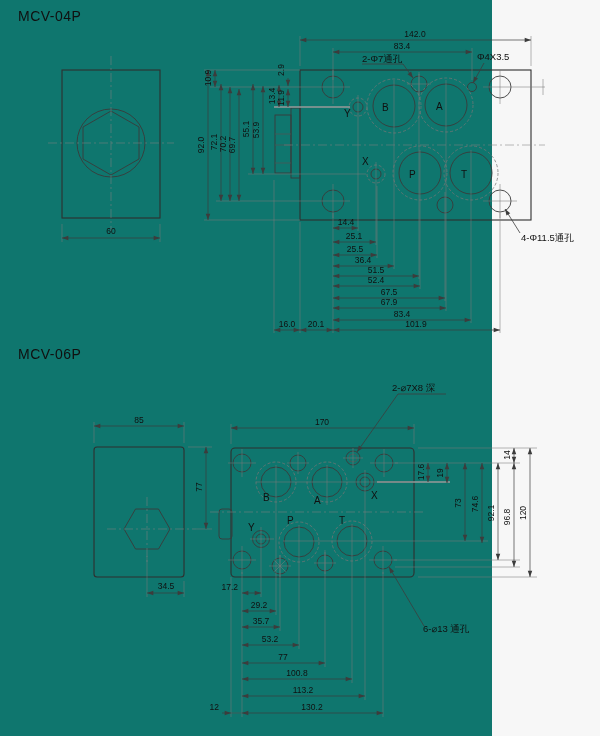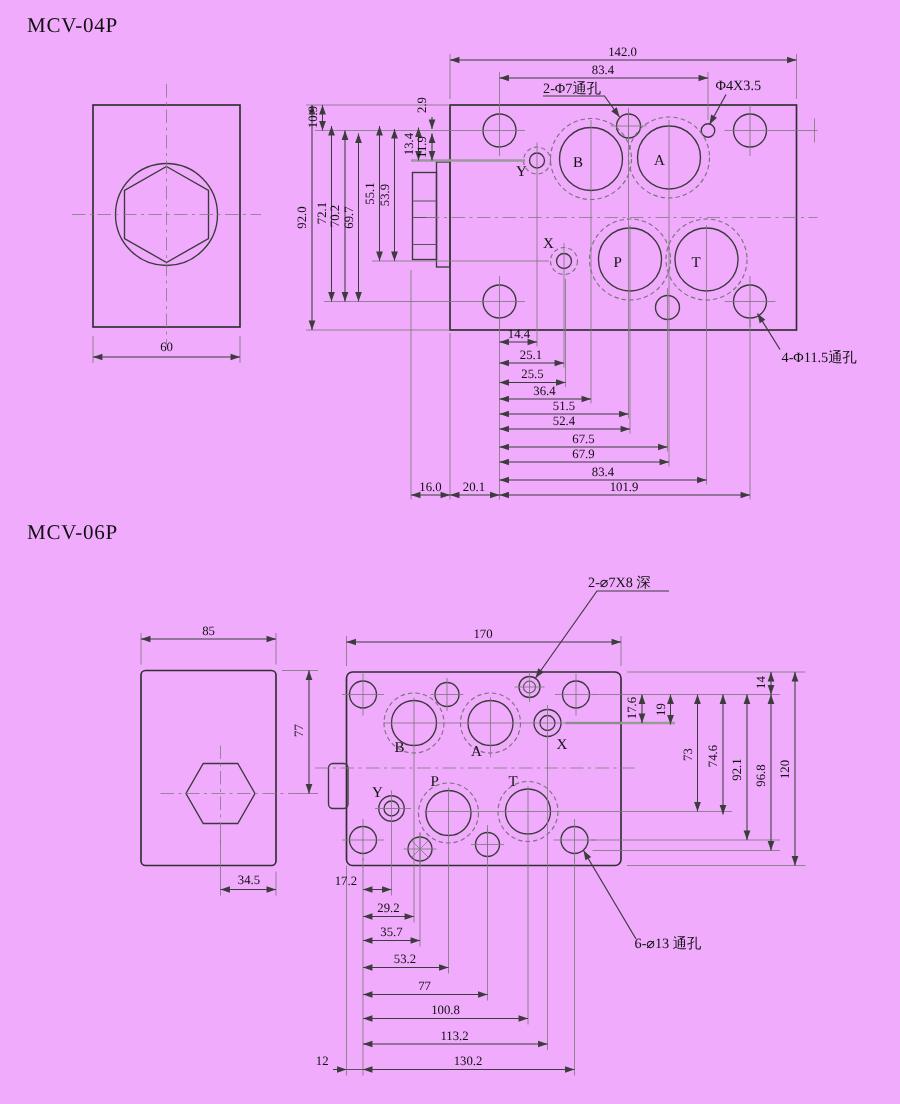--- a/index.html
+++ b/index.html
@@ -1,16 +1,16 @@
 <!DOCTYPE html>
 <html><head>
 <meta charset="utf-8">
 <style>
   html,body{margin:0;padding:0;background:#f7f7f7;}
-  #stage{width:600px;height:736px;background:#f0abfc;position:relative;font-family:Liberation Serif, serif;}
+  #stage{width:492px;height:736px;background:#0f766e;position:relative;font-family:Liberation Sans, sans-serif;}
   svg{display:block}
   .edge{stroke:#2f2f2f;stroke-width:1.1;fill:none}
   .mid{stroke:#3a3a3a;stroke-width:0.9;fill:none}
   .thin{stroke:#555;stroke-width:0.7;fill:none}
   .xline{stroke:#7a7a7a;stroke-width:0.55;fill:none}
   .xthick{stroke:#9a9a9a;stroke-width:1.6;fill:none}
   .cl{stroke:#808080;stroke-width:0.55;stroke-dasharray:9 3 2 3;fill:none}
   .dashc{stroke:#767676;stroke-width:0.75;stroke-dasharray:3 2;fill:none}
   .dim{stroke:#3c3c3c;stroke-width:0.7;fill:none;marker-start:url(#ar);marker-end:url(#ar)}
   .dim1{stroke:#3c3c3c;stroke-width:0.7;fill:none;marker-end:url(#ar)}

